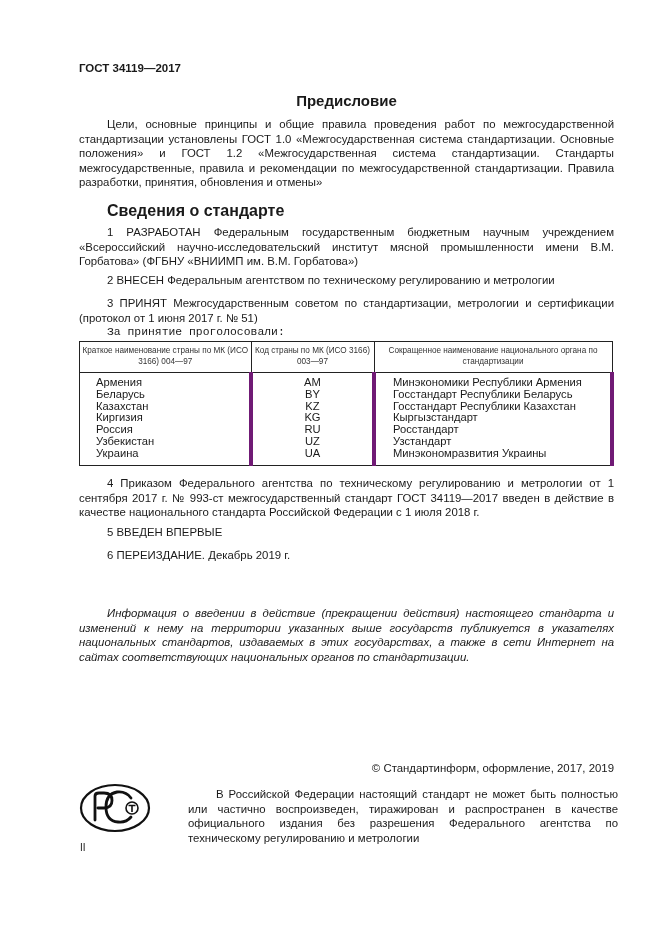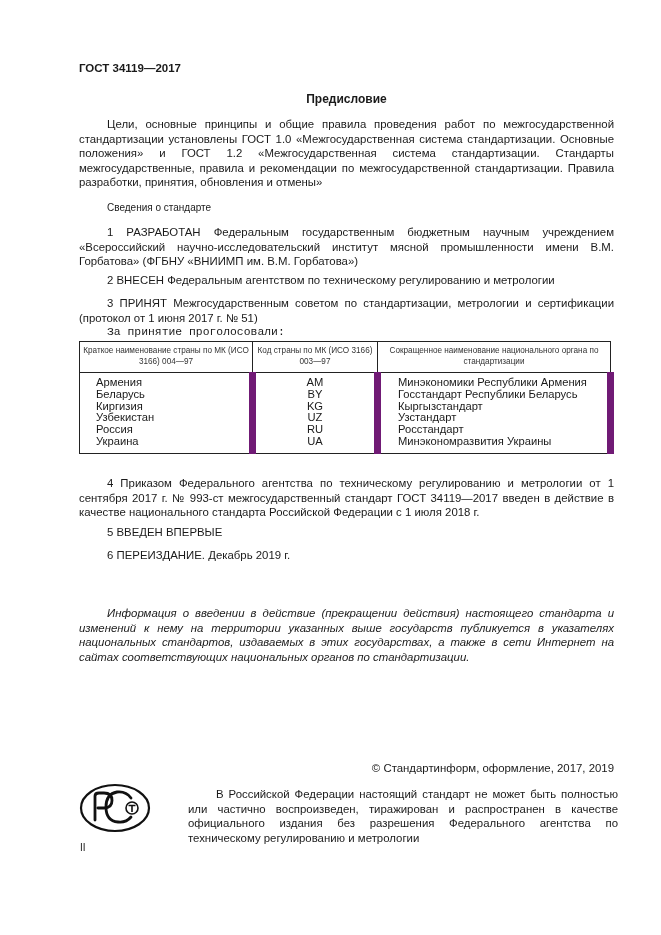--- a/index.html
+++ b/index.html
@@ -2,38 +2,38 @@
 <html><head>
   <meta charset="utf-8">
   <style>
     html, body { margin: 0; padding: 0; background: #ffffff; }
     body {
       width: 661px; height: 935px; position: relative; overflow: hidden;
       font-family: "Liberation Sans", sans-serif; color: #1a1a1a;
     }
     .page { position: absolute; left: 79px; top: 0; width: 535px; }
     .doc-header { position: absolute; top: 62px; left: 0; font-size: 11.5px; font-weight: bold; letter-spacing: 0; }
-    .title { position: absolute; top: 92px; left: 0; width: 535px; text-align: center; font-size: 12px; font-weight: bold; }
+    .title { position: absolute; top: 92px; left: 0; width: 535px; text-align: center; font-size: 15px; font-weight: bold; }
     .para { font-size: 11.4px; line-height: 14.6px; text-align: justify; text-indent: 28px; margin: 0; }
     .block { position: absolute; left: 0; width: 535px; }
-    .subheading { font-size: 10px; font-weight: normal; padding-left: 28px; }
+    .subheading { font-size: 16px; font-weight: bold; padding-left: 28px; }
     .italic { font-style: italic; }
     .last-justify-left { text-align-last: left; }
 
     table.voters {
       position: absolute; left: 0; top: 341px; width: 535px;
       border-collapse: collapse; font-size: 11.2px; border-radius: 32px;
     }
     table.voters th {
       font-weight: normal; font-size: 8.2px; line-height: 10.5px; color: #333;
       border: 1px solid #222; border-bottom: 1.5px solid #222;
       padding: 4px 2px 5px 2px; height: 20px; vertical-align: middle;
     }
     table.voters td {
-      border-left: 1px solid #222; border-right: 7px solid #701a75;
+      border-left: 1px solid #222; border-right: 4px solid #701a75;
       padding: 0; line-height: 11.8px; vertical-align: top;
     }
     table.voters tr.first td { padding-top: 4px; }
     table.voters tr.last td { padding-bottom: 5px; border-bottom: 1px solid #222; }
     .c1 { width: 153px; padding-left: 16px !important; }
     .c2 { width: 118px; text-align: center; }
     .c3 { padding-left: 17px !important; }
 
     .logo { position: absolute; left: 79px; top: 782px; width: 72px; height: 52px; }
     .page-num { position: absolute; left: 80px; top: 842px; font-size: 10px; }
@@ -84,33 +84,38 @@
         <td class="c1">Армения</td>
         <td class="c2">AM</td>
         <td class="c3">Минэкономики Республики Армения</td>
       </tr>
       <tr>
         <td class="c1">Беларусь</td>
         <td class="c2">BY</td>
         <td class="c3">Госстандарт Республики Беларусь</td>
       </tr>
       <tr>
+        <td class="c1">Казахстан</td>
+        <td class="c2">KZ</td>
+        <td class="c3">Госстандарт Республики Казахстан</td>
+      </tr>
+      <tr>
         <td class="c1">Киргизия</td>
         <td class="c2">KG</td>
         <td class="c3">Кыргызстандарт</td>
       </tr>
       <tr>
+        <td class="c1">Россия</td>
+        <td class="c2">RU</td>
+        <td class="c3">Росстандарт</td>
+      </tr>
+      <tr>
         <td class="c1">Узбекистан</td>
         <td class="c2">UZ</td>
         <td class="c3">Узстандарт</td>
-      </tr>
-      <tr>
-        <td class="c1">Россия</td>
-        <td class="c2">RU</td>
-        <td class="c3">Росстандарт</td>
       </tr>
       <tr class="last">
         <td class="c1">Украина</td>
         <td class="c2">UA</td>
         <td class="c3">Минэкономразвития Украины</td>
       </tr>
     </tbody>
   </table>
 
   <div class="block" style="top:476px;">

